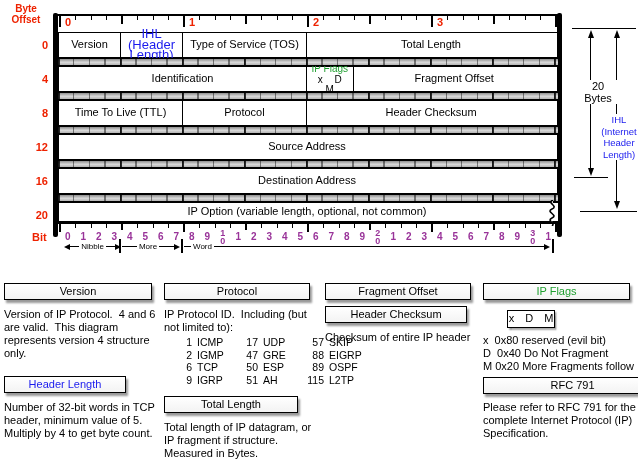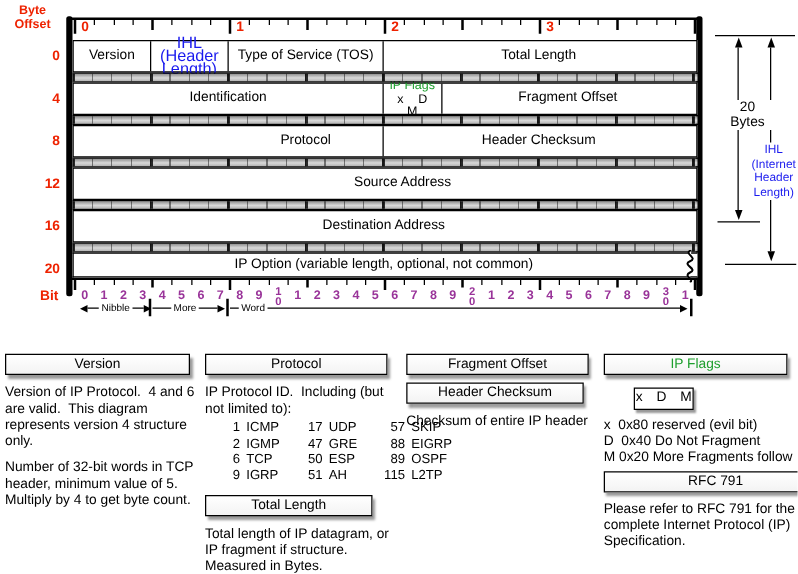--- a/index.html
+++ b/index.html
@@ -167,29 +167,32 @@
         </div>
         <div class="hcell" style="left: 248px; width: 46.5px; border-right: 1.5px solid rgb(0, 0, 0);">
           <div style="color: var(--green); font-size: 10px; line-height: 10px;">IP Flags</div>
           <div class="sub">x D M</div>
         </div>
         <div class="hcell" style="left: 294.5px; width: 201.5px;">
           <div>Fragment Offset</div>
         </div>
       </div>
       <div class="hrow" style="top: 100px; height: 26px;">
+        <div class="hcell" style="left: 0px; width: 124px; border-right: 1.5px solid rgb(0, 0, 0);">
+          <div>Time To Live (TTL)</div>
+        </div>
         <div class="hcell" style="left: 124px; width: 124px; border-right: 1.5px solid rgb(0, 0, 0);">
           <div>Protocol</div>
         </div>
         <div class="hcell" style="left: 248px; width: 248px;">
           <div>Header Checksum</div>
         </div>
       </div>
       <div class="hrow" style="top: 134px; height: 26px;">
-        <div class="hcell" style="left: 15px; width: 496px; align-items: center;">
+        <div class="hcell" style="left: 0px; width: 496px; align-items: center;">
           <div>Source Address</div>
         </div>
       </div>
       <div class="hrow" style="top: 168px; height: 26px;">
         <div class="hcell" style="left: 0px; width: 496px;">
           <div>Destination Address</div>
         </div>
       </div>
       <div class="hrow" style="top: 202px; height: 20px; border-right: none;">
         <div class="hcell" style="left: 0px; width: 496px;">
@@ -305,20 +308,21 @@
     <div>IHL</div>
     <div>(Internet</div>
     <div>Header</div>
     <div>Length)</div>
   </div>
 </div>
 
 <div class="defcol" id="defcol-1">
   <div class="tbox" style="width:148px">Version</div>
   <div class="dbody">Version of IP Protocol.  4 and 6 are valid.  This diagram represents version 4 structure only.</div>
+  <div class="tbox blue" style="width:122px;margin-top:16px">Header Length</div>
   <div class="dbody">Number of 32-bit words in TCP header, minimum value of 5.  Multiply by 4 to get byte count.</div>
 </div>
 
 <div class="defcol" id="defcol-2">
   <div class="tbox" style="width:146px">Protocol</div>
   <div class="dbody">IP Protocol ID.  Including (but not limited to):</div>
   <div class="ptable" id="protocol-table">
       <div class="pnum">1</div>
       <div class="pname">ICMP</div>
       <div class="pnum">17</div>

